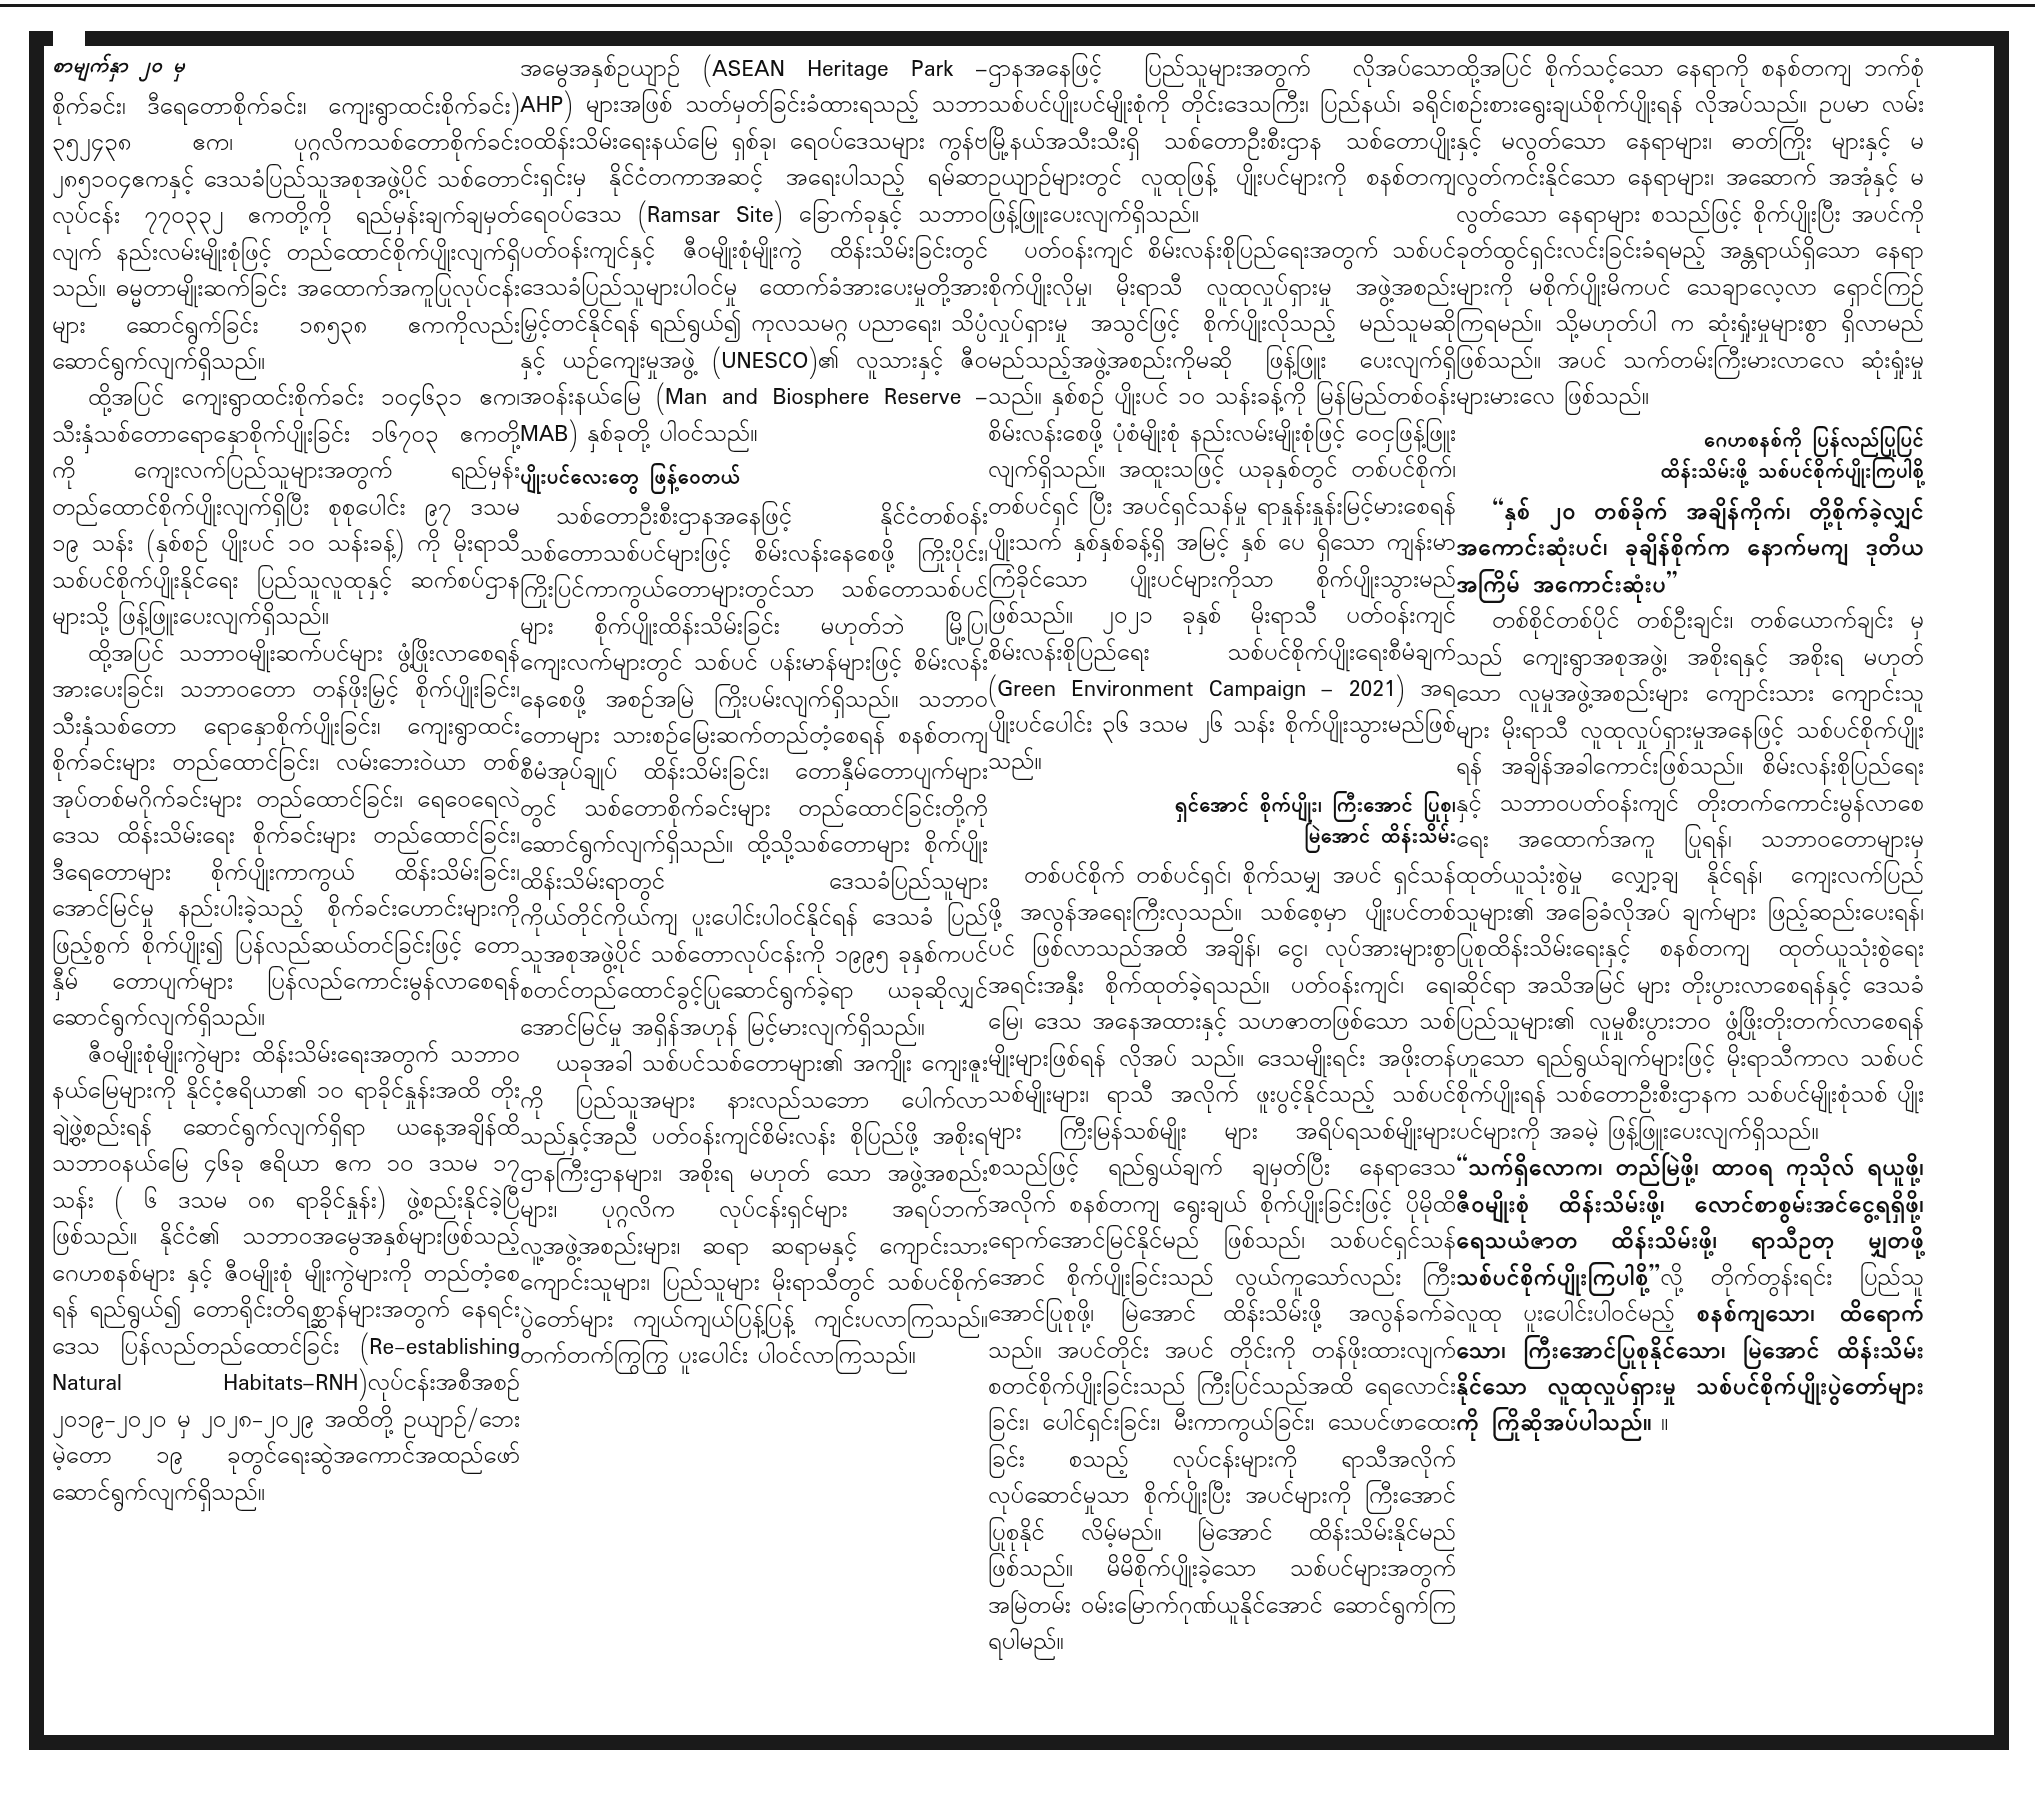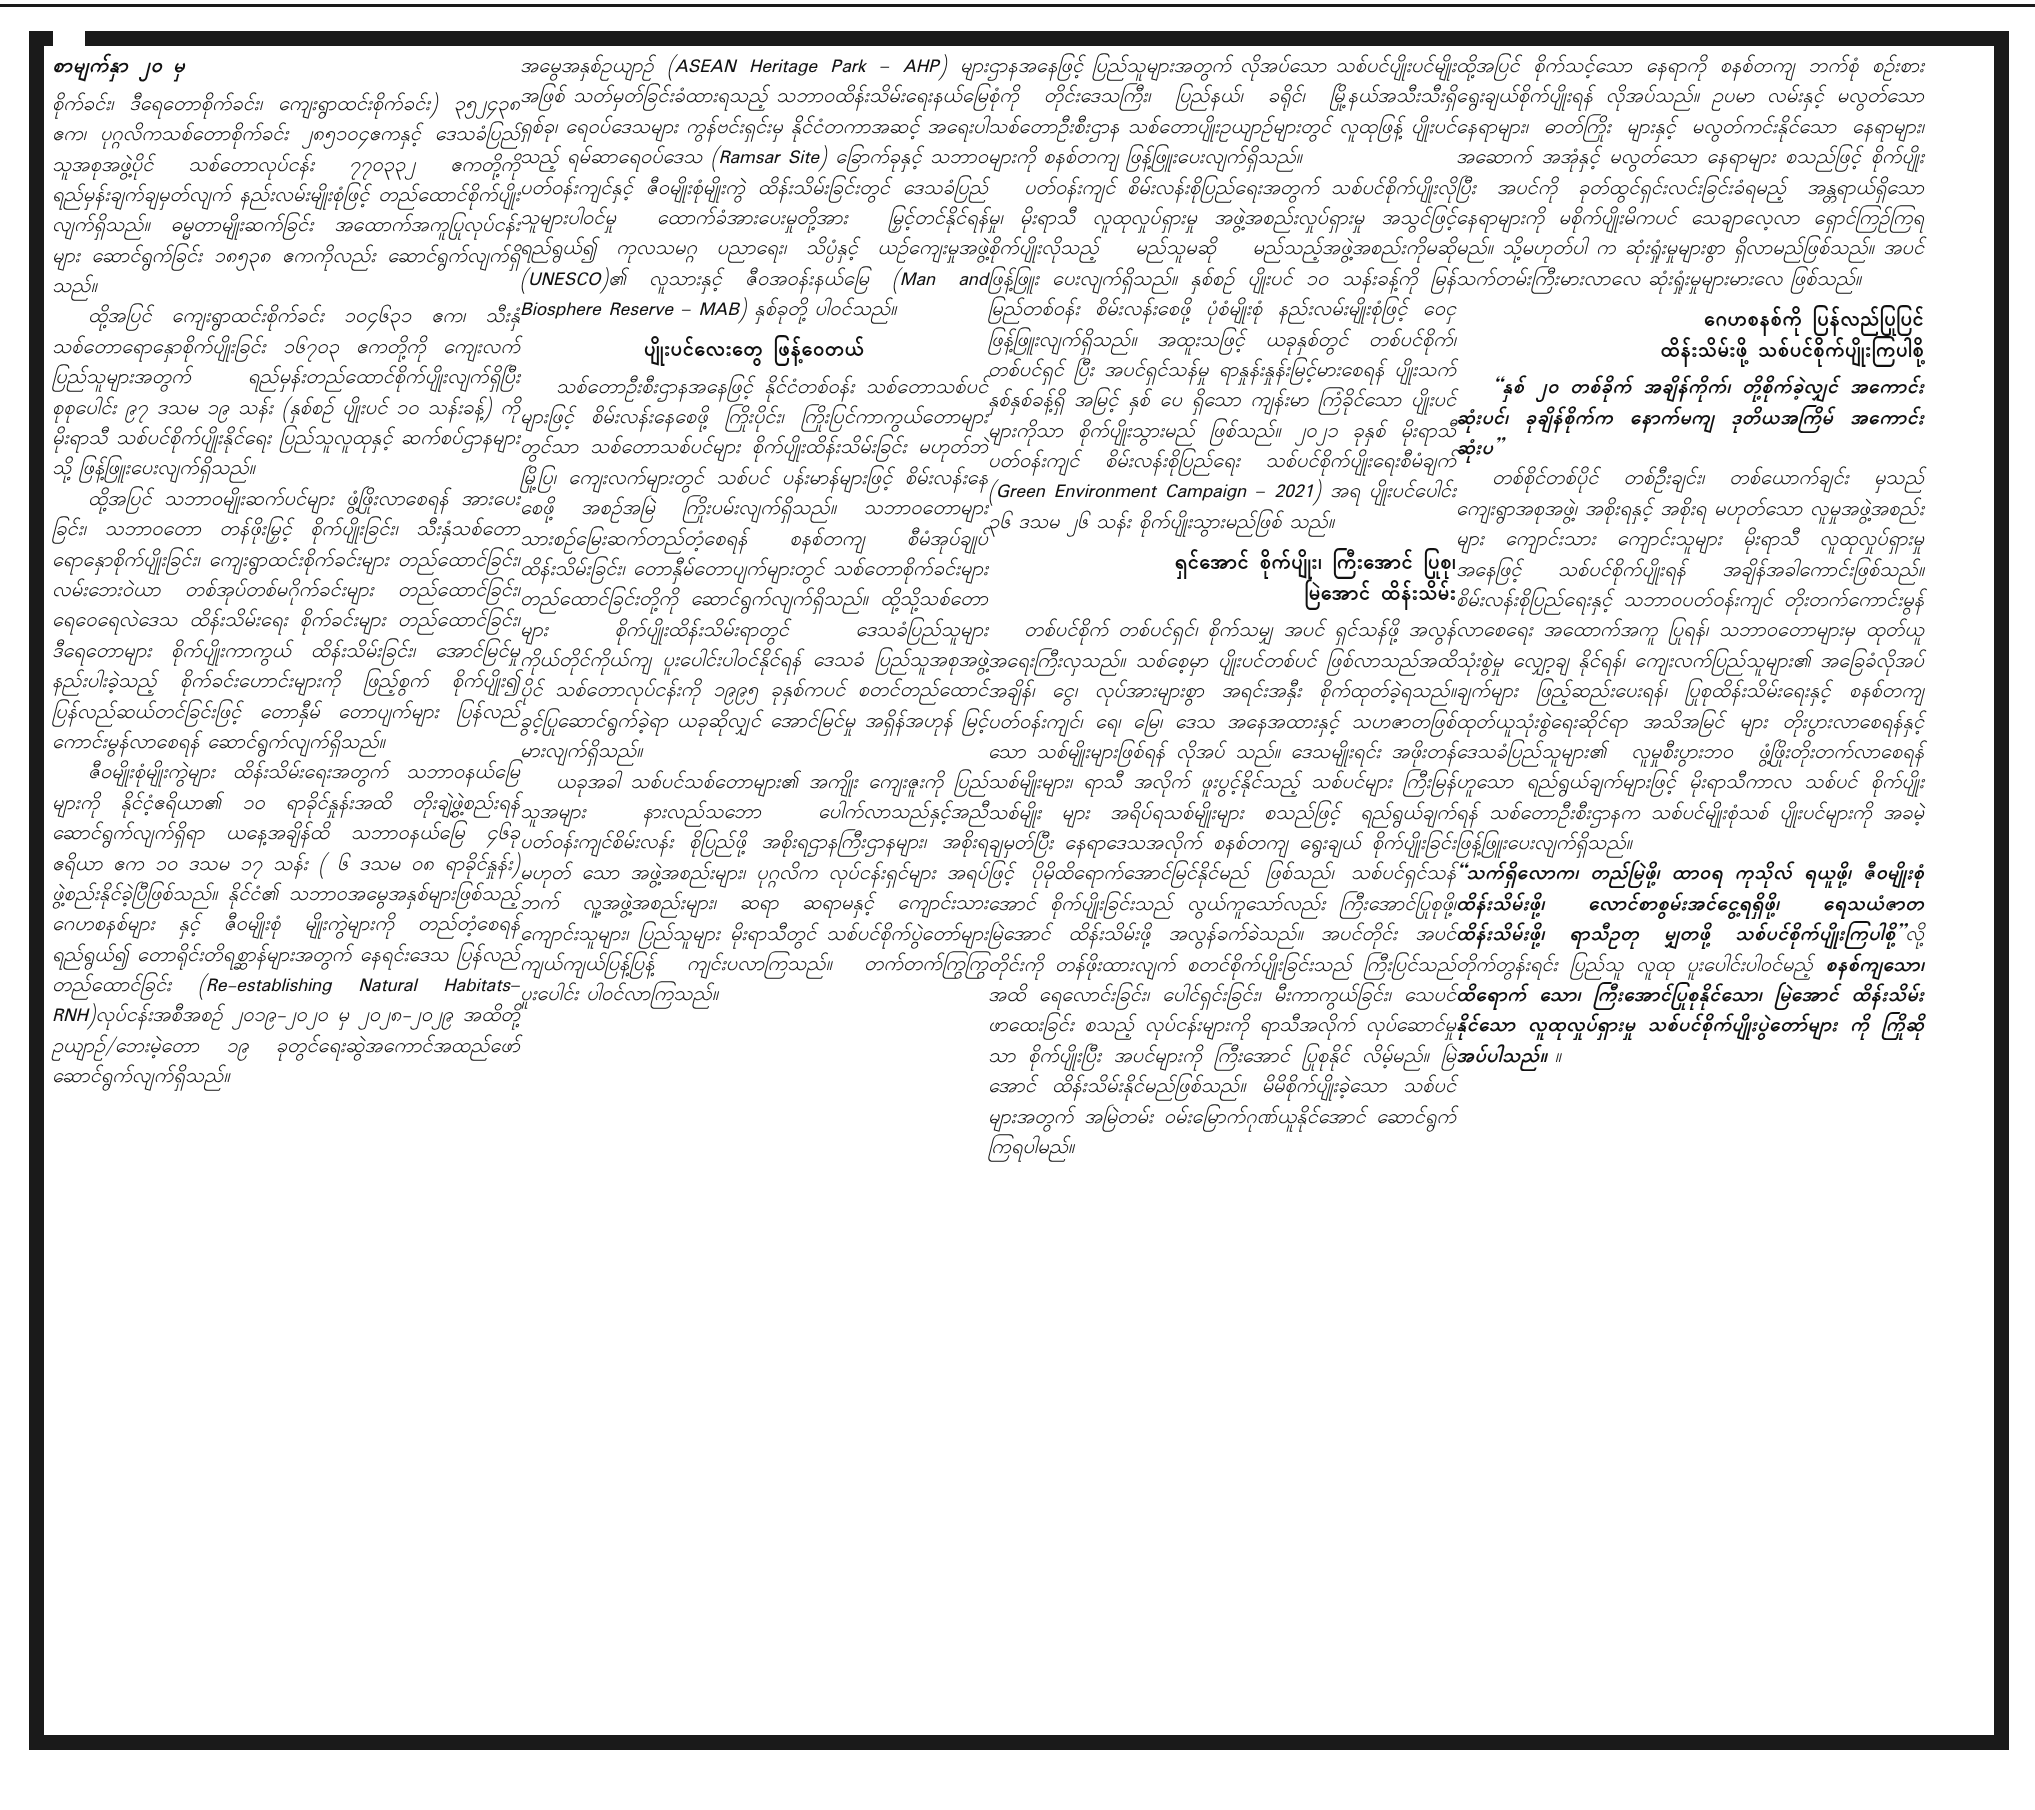--- a/index.html
+++ b/index.html
@@ -25,42 +25,40 @@
     position:absolute;left:52px;top:52px;
     width:1931px;height:1667px;
     display:flex;flex-direction:row;align-items:flex-start;
   }
   .col{
     width:468px;height:1667px;
     display:flex;flex-direction:column;
   }
   .col p{
     margin:0;
-    font-size:20px;
+    font-size:24px;
     line-height:1.52;
     text-align:justify;
     text-justify:inter-word;
     word-spacing:0.02em;
     hyphens:none;
-    font-style:italic;
   }
   .col p.indent{text-indent:36px;}
   .kicker{
     font-style:italic;
     font-weight:700;
     font-size:20.7px;
     line-height:1.5;
     margin:0 0 6.7px 0;
     text-align:left;
   }
   .subhead{
     font-weight:700;
     font-size:20.7px;
     line-height:1.5;
-    text-align:center;
     margin:10.7px 0 5.3px 0;
     text-indent:0;
   }
   .subhead.two-line{text-align:right;}
   .bold{font-weight:700;}
   .quote-block{font-weight:700;}
 </style>
 </head>
 <body>
 

